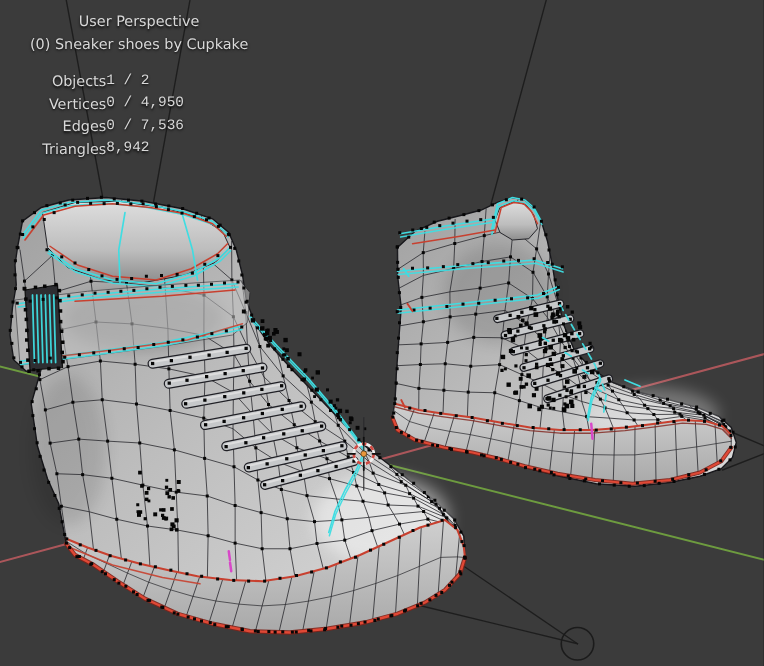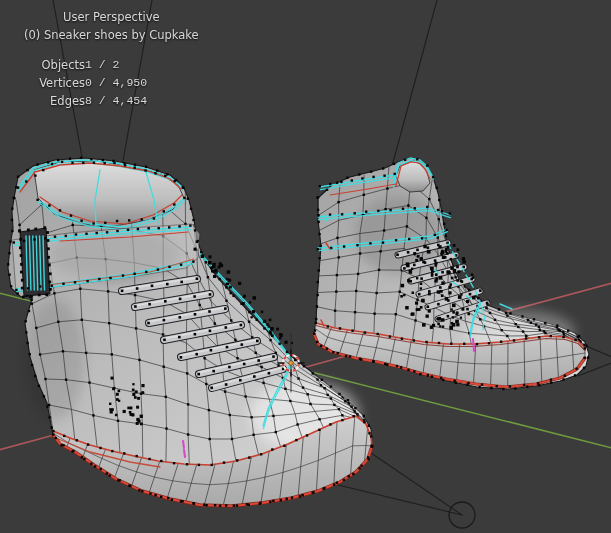--- a/index.html
+++ b/index.html
@@ -1146,17 +1146,21 @@
         <div class="srow">
           <span class="sl">Objects</span>
           <span class="sv">1 / 2</span>
         </div>
         <div class="srow">
           <span class="sl">Vertices</span>
           <span class="sv">0 / 4,950</span>
         </div>
         <div class="srow">
           <span class="sl">Edges</span>
-          <span class="sv">8 / 4,454</span>
+          <span class="sv">0 / 7,536</span>
+        </div>
+        <div class="srow">
+          <span class="sl">Triangles</span>
+          <span class="sv">8,942</span>
         </div>
       </div>
   </div>
 </div>
 
 </body></html>

